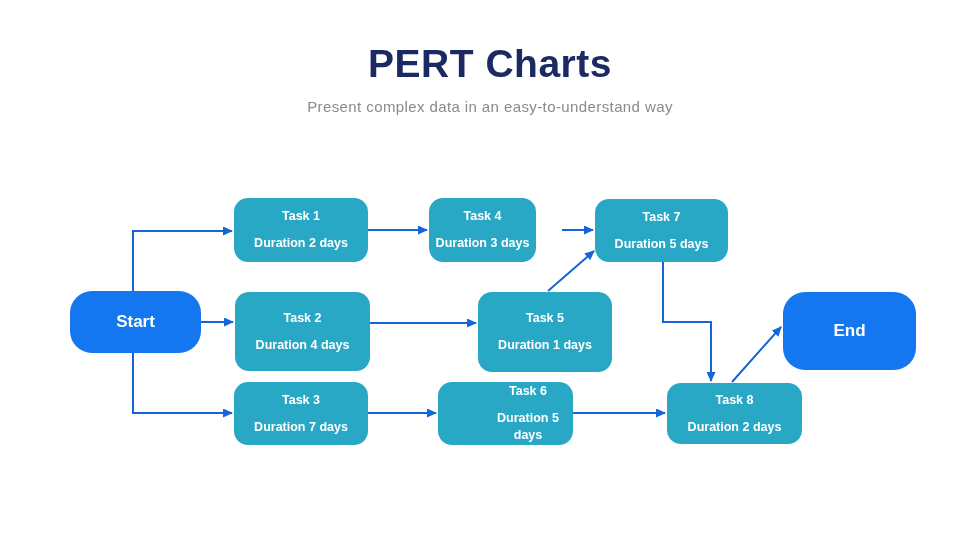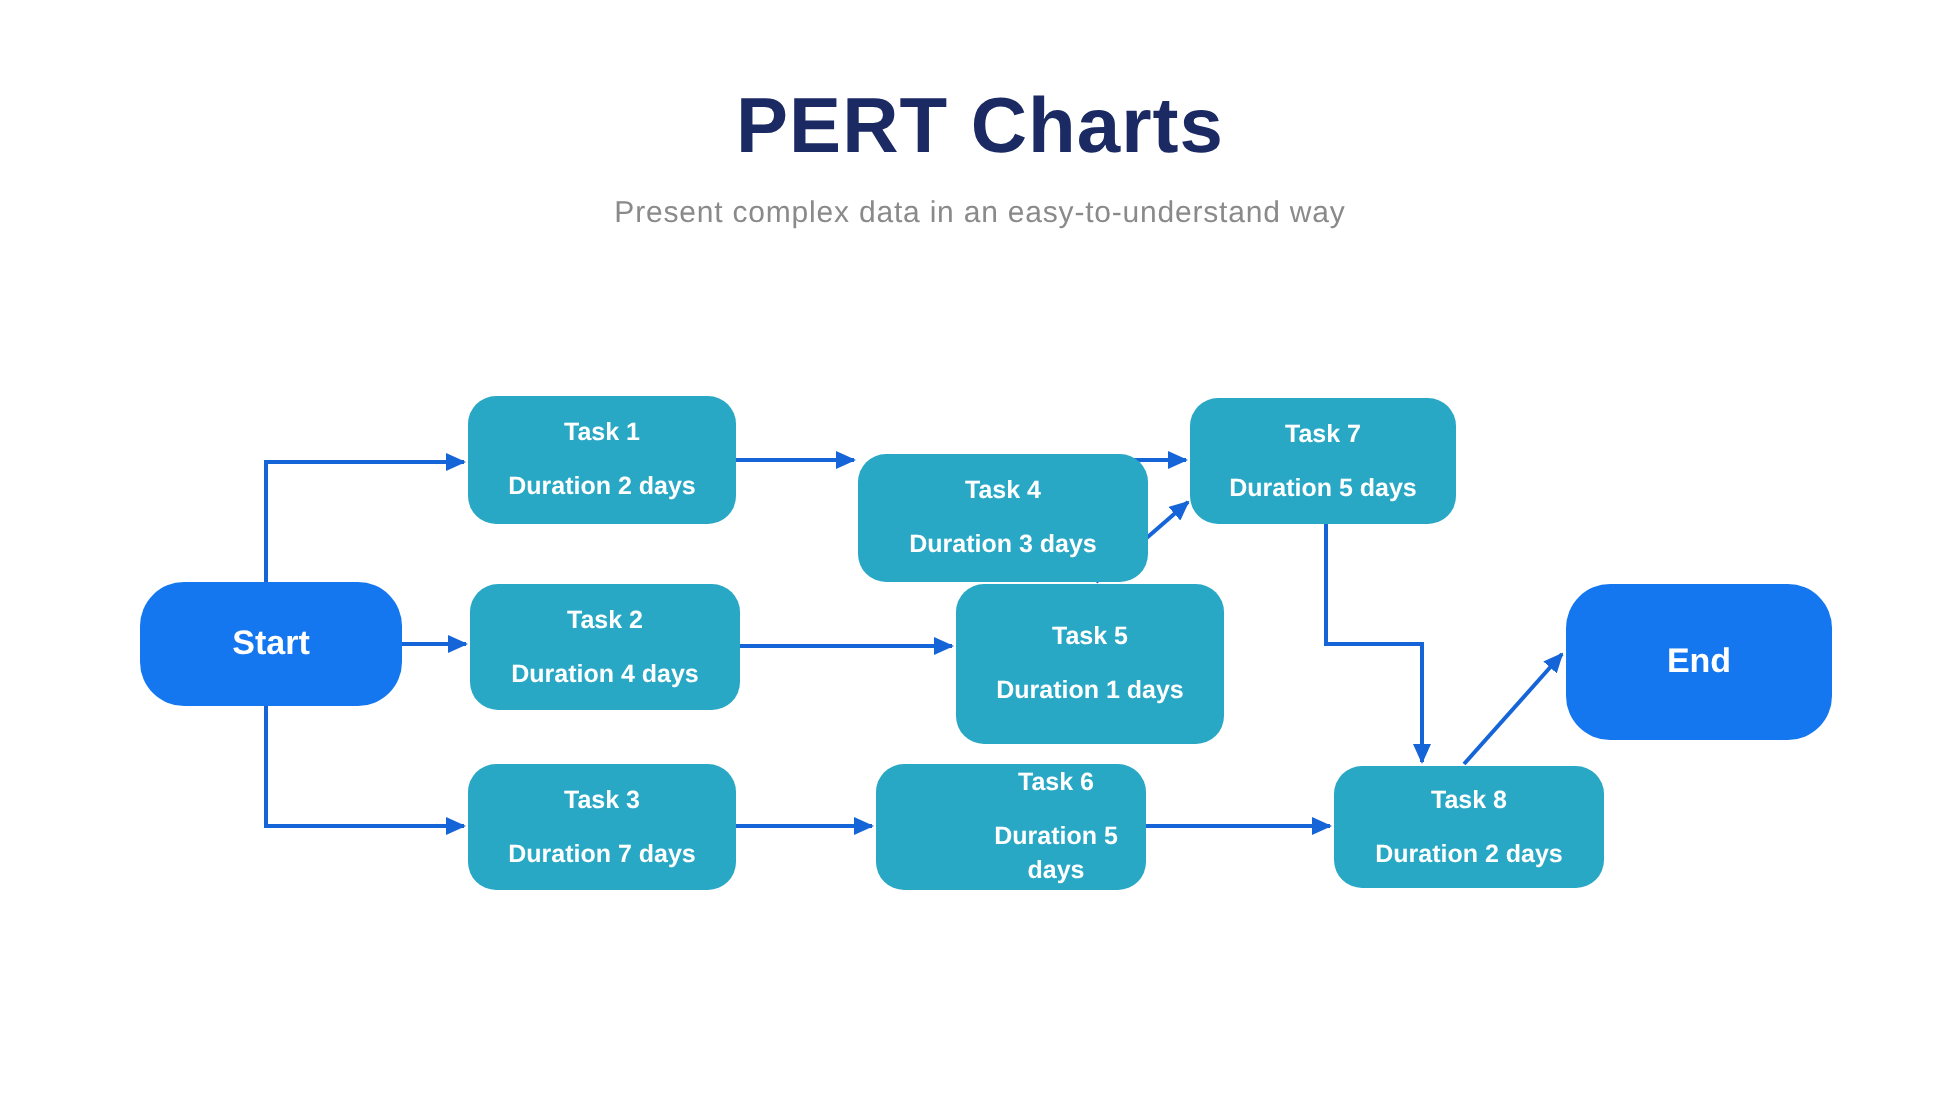--- a/index.html
+++ b/index.html
@@ -14,23 +14,23 @@
   .subtitle{color:var(--subtitle);font-size:15px;font-weight:400;letter-spacing:.4px;margin-top:12px;}
   .diagram{position:absolute;inset:0;}
   .connectors{position:absolute;left:0;top:0;pointer-events:none;}
   .node{position:absolute;border-radius:14px;display:flex;flex-direction:column;align-items:center;
         justify-content:center;color:var(--node-text);text-align:center;box-sizing:border-box;}
   .task{background:var(--task-fill);font-size:12.5px;font-weight:700;line-height:1.35;gap:10px;}
   .terminal{background:var(--terminal-fill);font-size:17px;font-weight:700;border-radius:22px;}
   
   .n-start{left:70px;top:291px;width:131px;height:62px;}
   .n-t1{left:234px;top:198px;width:134px;height:64px;}
-  .n-t4{left:429px;top:198px;width:145px;height:64px;margin-top:29px;}
+  .n-t4{left:429px;top:198px;width:107px;height:64px;}
   .n-t7{left:595px;top:199px;width:133px;height:63px;}
-  .n-t2{left:235px;top:292px;width:135px;height:63px;}
+  .n-t2{left:235px;top:292px;width:135px;height:79px;}
   .n-t5{left:478px;top:292px;width:134px;height:80px;}
   .n-end{left:783px;top:292px;width:133px;height:78px;}
   .n-t3{left:234px;top:382px;width:134px;height:63px;text-align:right;}
   .n-t6{left:438px;top:382px;width:135px;height:63px;padding-left:45px;}
   .n-t8{left:667px;top:383px;width:135px;height:61px;}
 </style>
 </head>
 <body>
 
 <div class="slide">

